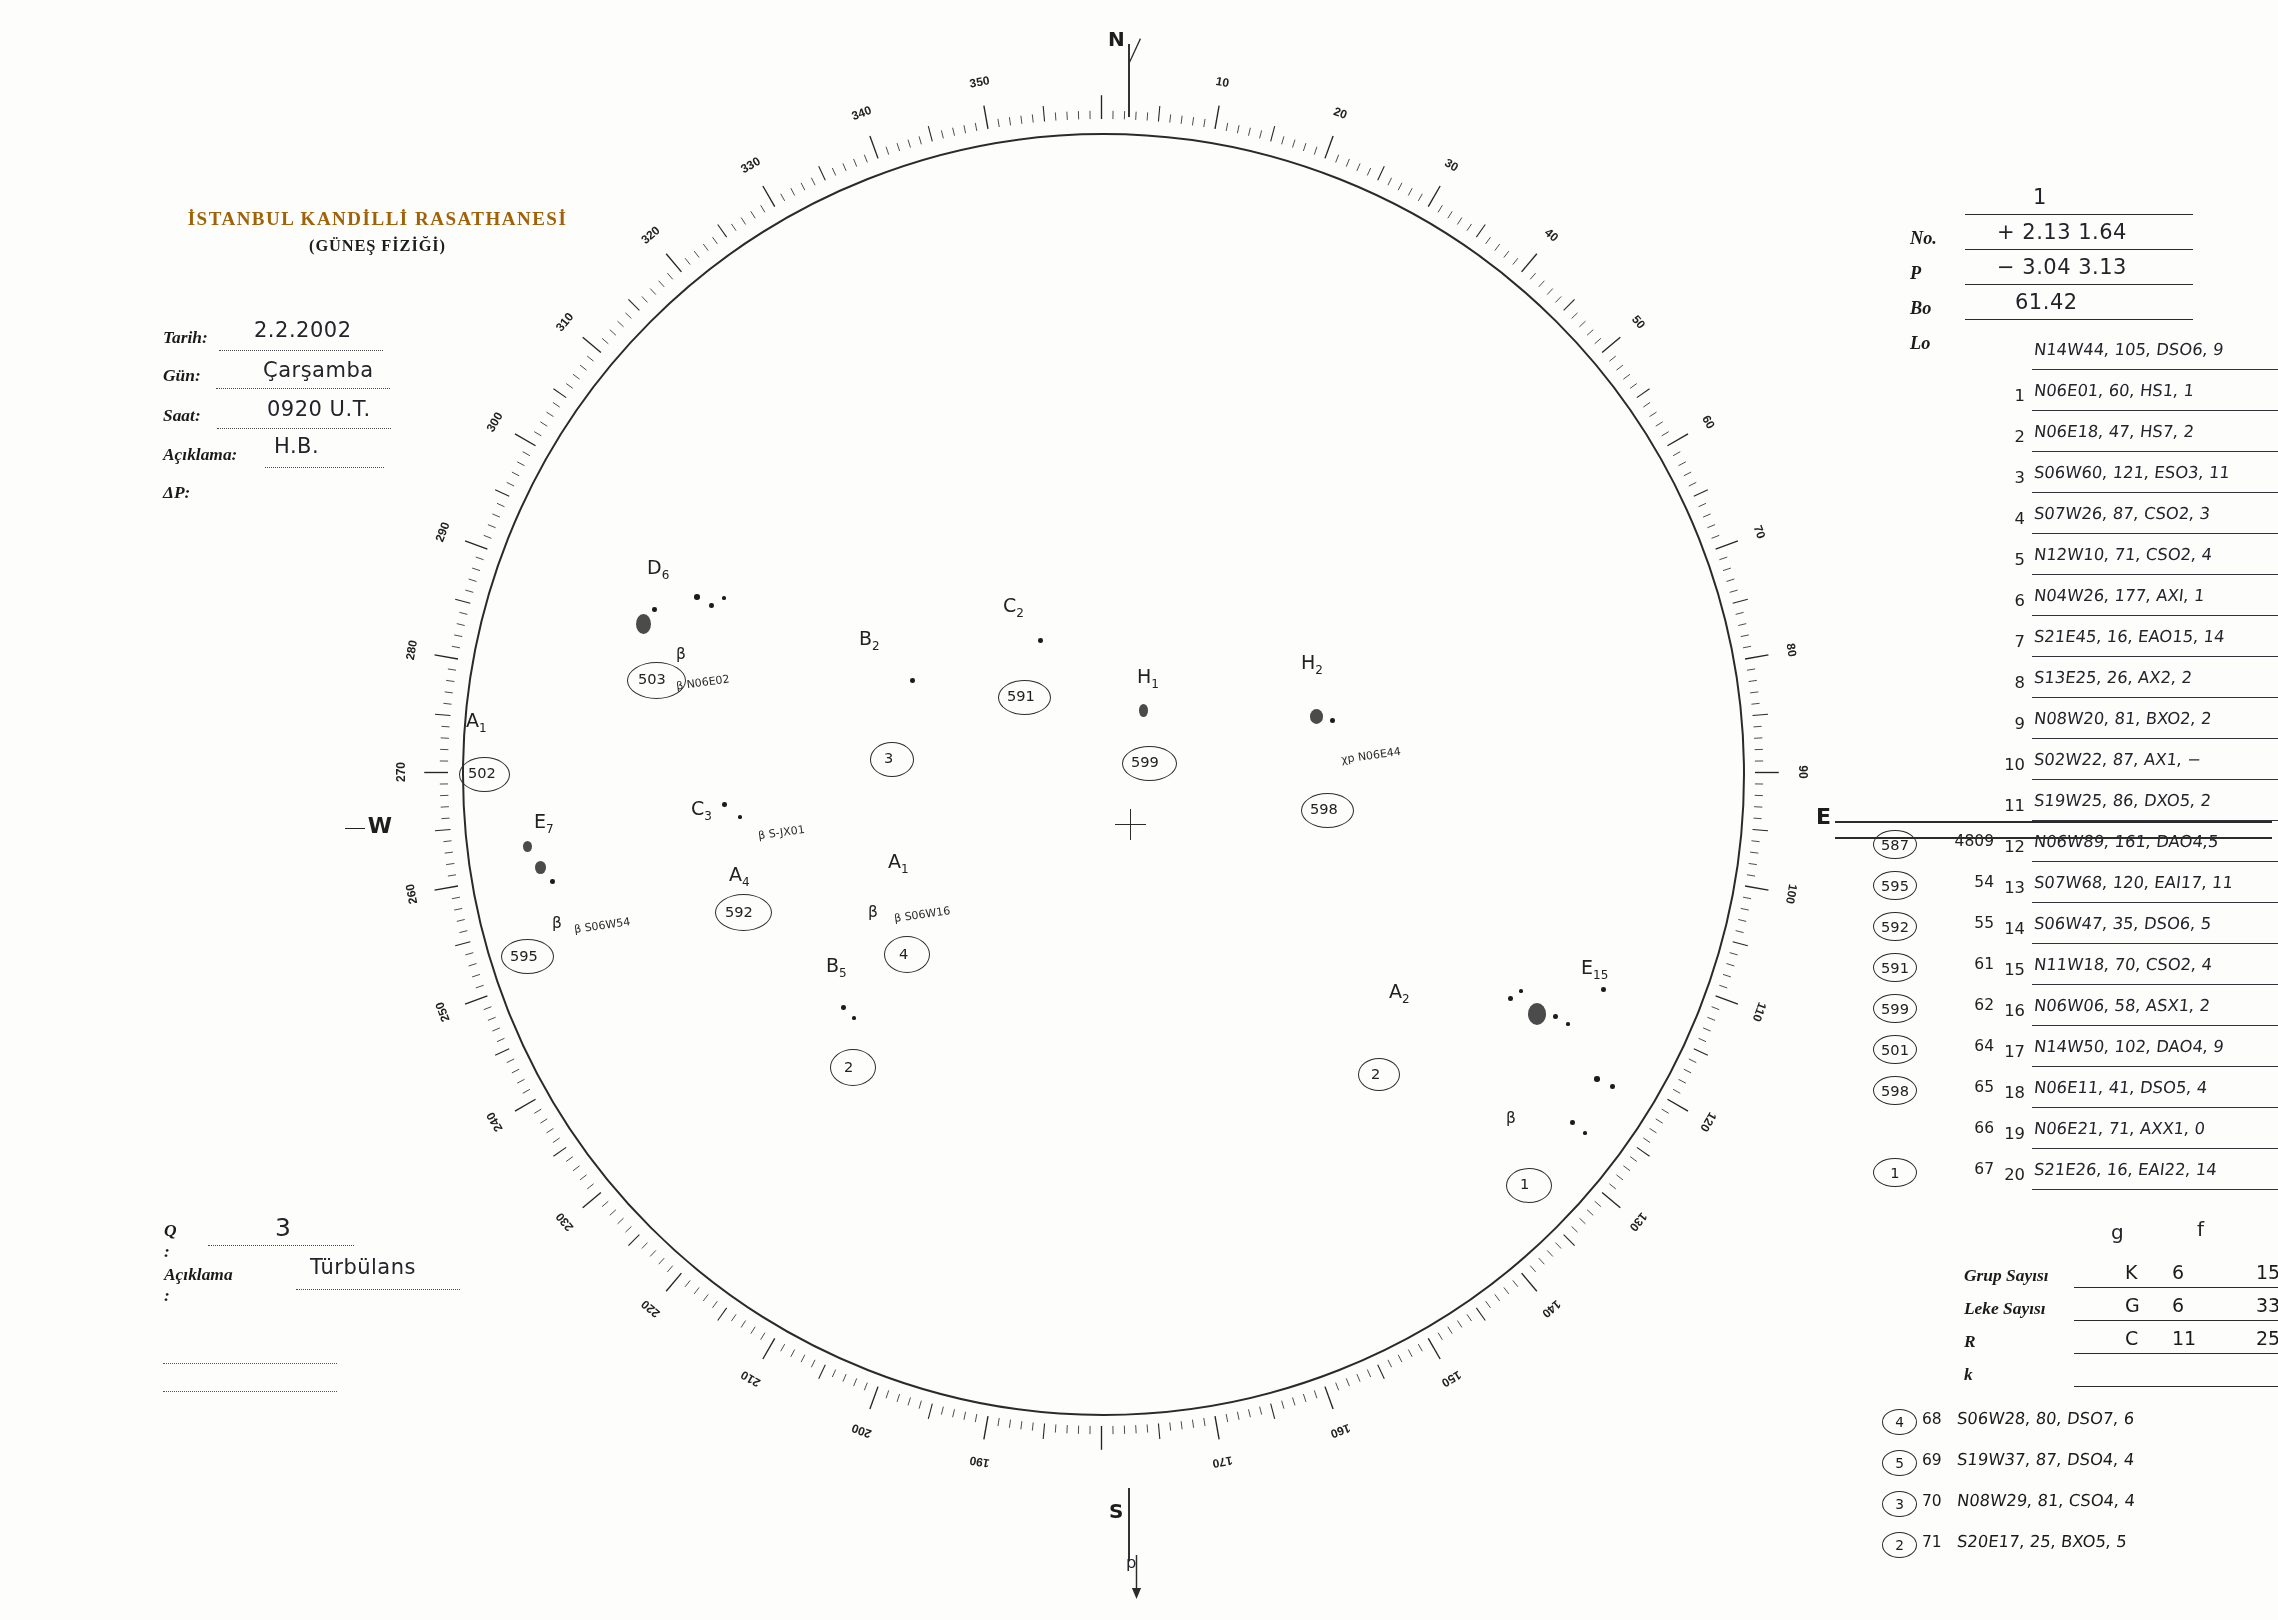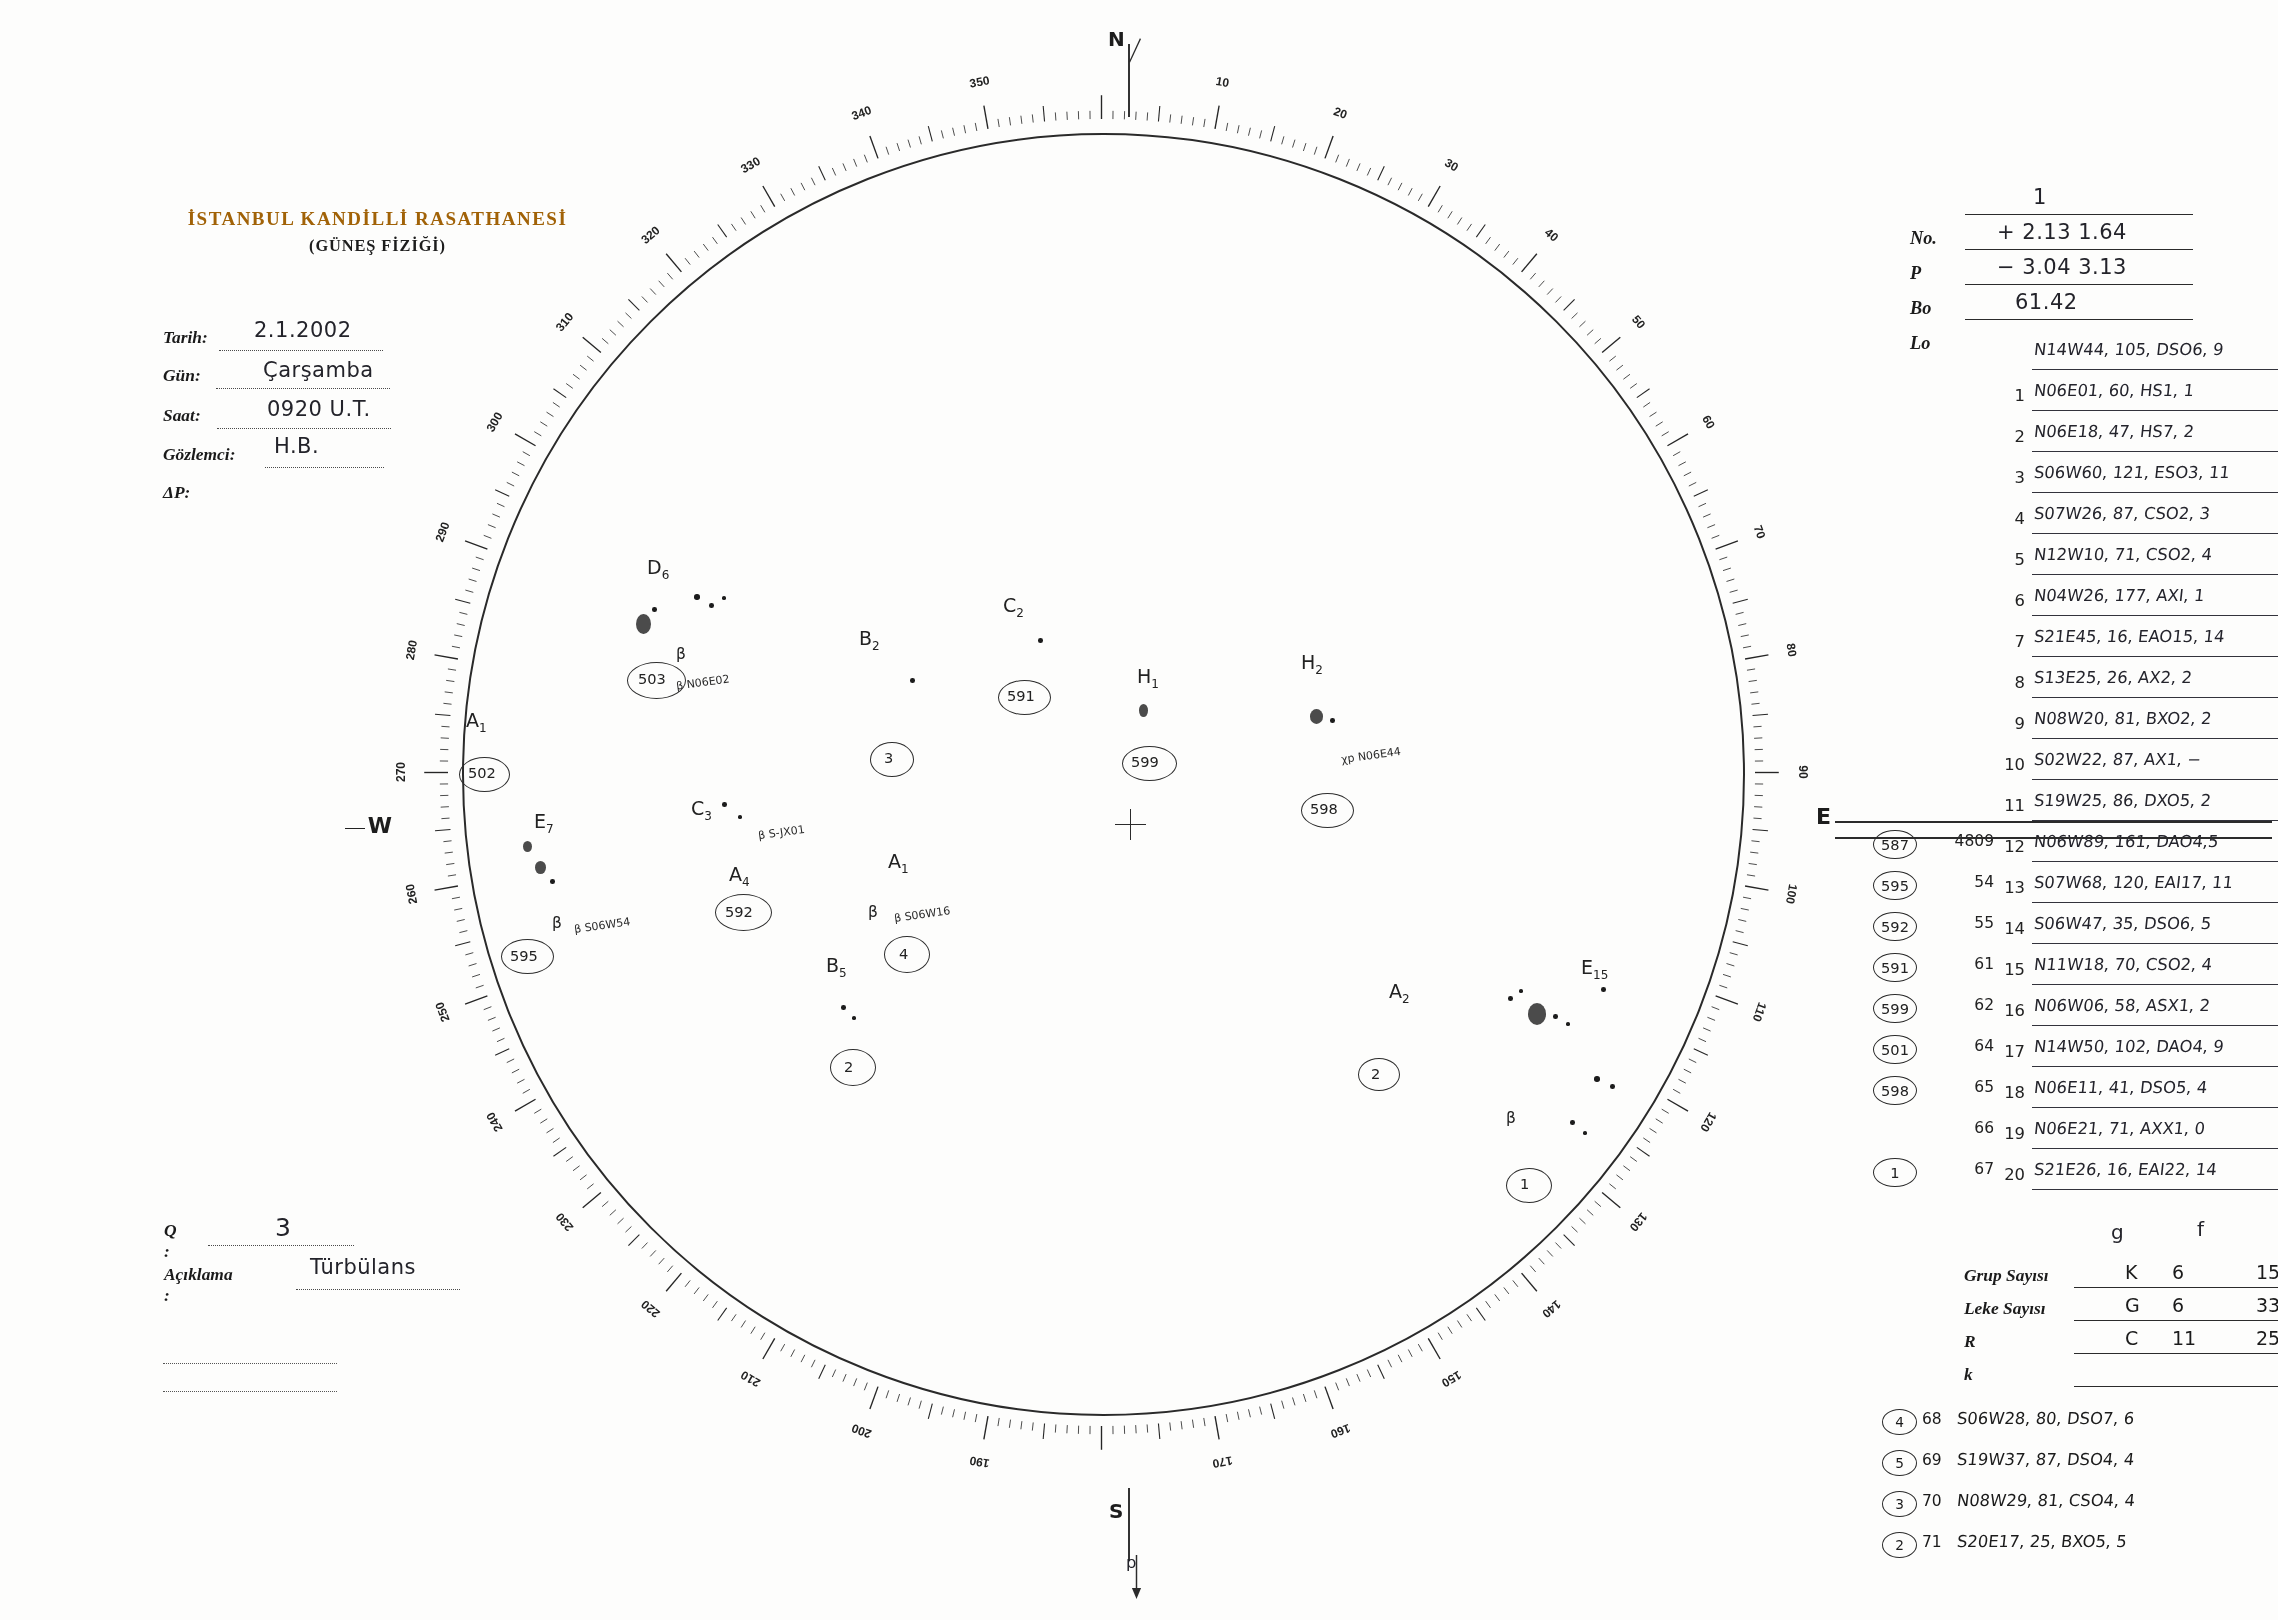--- a/index.html
+++ b/index.html
@@ -100,31 +100,31 @@
 </head>
 <body>
 
 <div class="sheet">
 
   <div class="obs-title">İSTANBUL KANDİLLİ RASATHANESİ</div>
   <div class="obs-sub">(GÜNEŞ FİZİĞİ)</div>
 
   <div class="field" style="left:163px;top:327px;">Tarih:</div>
   <div class="dots" style="left:219px;top:349px;width:164px;"></div>
-  <div class="hand" style="left:254px;top:318px;">2.1.2002</div>
+  <div class="hand" style="left:254px;top:318px;">2.2.2002</div>
 
   <div class="field" style="left:163px;top:365px;">Gün:</div>
   <div class="dots" style="left:216px;top:387px;width:174px;"></div>
   <div class="hand" style="left:263px;top:358px;">Çarşamba</div>
 
   <div class="field" style="left:163px;top:405px;">Saat:</div>
   <div class="dots" style="left:217px;top:427px;width:174px;"></div>
   <div class="hand" style="left:267px;top:397px;">0920 U.T.</div>
 
-  <div class="field" style="left:163px;top:444px;">Gözlemci:</div>
+  <div class="field" style="left:163px;top:444px;">Açıklama:</div>
   <div class="dots" style="left:265px;top:466px;width:119px;"></div>
   <div class="hand" style="left:274px;top:434px;">H.B.</div>
 
   <div class="field" style="left:163px;top:482px;">ΔP:</div>
 
   <div class="qblock">
     <div class="field" style="left:0;top:0;">Q :</div>
     <div class="dots" style="left:44px;top:24px;width:146px;"></div>
     <div class="hand big" style="left:111px;top:-7.3px;">3</div>
 

